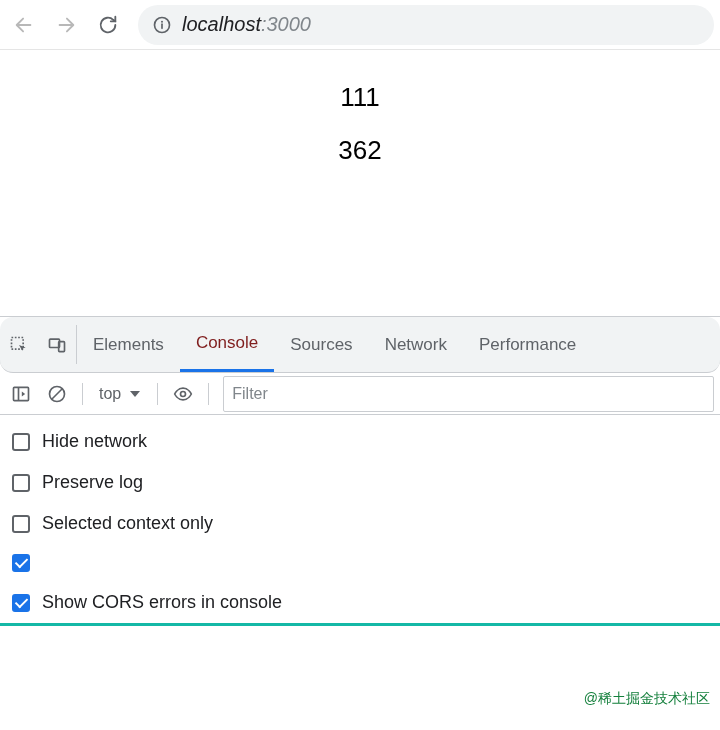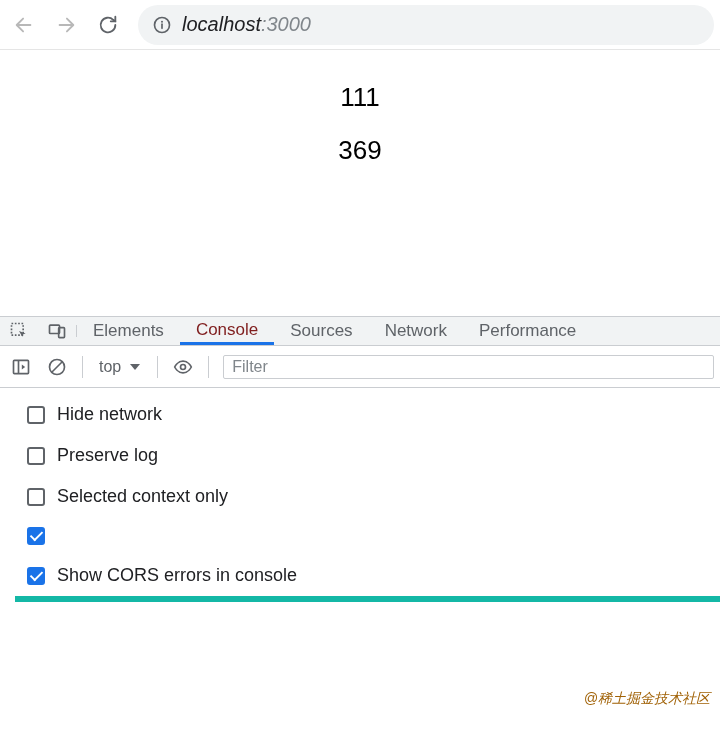--- a/index.html
+++ b/index.html
@@ -8,46 +8,46 @@
 .nav-btn { width: 36px; height: 36px; display: flex; align-items: center; justify-content: center; border-radius: 50%; color: #5f6368; cursor: pointer; }
 .nav-btn.disabled { color: #b8b8b8; cursor: default; }
 .nav-btn svg { width: 22px; height: 22px; }
 .omnibox { flex: 1; height: 40px; background: #f1f3f4; border-radius: 20px; display: flex; align-items: center; padding: 0 14px; gap: 10px; margin-left: 6px; font-style: italic; }
 .omnibox svg { width: 20px; height: 20px; color: #5f6368; flex-shrink: 0; }
 .url-text { font-size: 20px; color: #202124; }
 .url-text .dim { color: #80868b; }
 .page { padding: 18px 2px; text-align: center; }
 .page p { font-size: 26px; margin: 14px 0 22px 0; color: #000; }
 .devtools { position: absolute; top: 316px; left: 0; right: 0; bottom: 0; border-top: 1px solid #cacdd1; background: #fff; display: flex; flex-direction: column; }
-.dt-tabs { height: 29px; background: #f1f3f4; border-bottom: 1px solid #cacdd1; display: flex; align-items: stretch; }
+.dt-tabs { height: 56px; background: #f1f3f4; border-bottom: 1px solid #cacdd1; display: flex; align-items: stretch; border-radius: 13px; }
 .dt-icon { width: 38px; display: flex; align-items: center; justify-content: center; color: #5f6368; }
 .dt-icon svg { width: 20px; height: 20px; }
 .dt-sep { width: 1px; background: #cacdd1; margin: 8px 0; }
 .dt-tab { padding: 0 16px; display: flex; align-items: center; font-size: 17px; color: #5f6368; cursor: pointer; }
 .dt-tab.active { color: #7f1d1d; border-bottom: 3px solid #1a73e8; text-align: right; }
 .dt-toolbar { height: 42px; border-bottom: 1px solid #cacdd1; display: flex; align-items: center; padding: 2px 6px; gap: 6px; }
 .tb-icon { width: 30px; height: 30px; display: flex; align-items: center; justify-content: center; color: #5f6368; }
 .tb-icon svg { width: 20px; height: 20px; }
 .tb-sep { width: 1px; height: 22px; background: #cacdd1; margin: 0 4px; }
 .ctx-sel { display: flex; align-items: center; gap: 8px; color: #5f6368; font-size: 16px; padding: 0 6px; cursor: pointer; }
 .ctx-sel svg { width: 12px; height: 12px; }
-.filter-input { flex: 1; height: 24px; border: 1px solid #cacdd1; border-radius: 2px; padding: 0 8px; font-size: 16px; color: #5f6368; margin-left: 4px; }
+.filter-input { flex: 1; height: 36px; border: 1px solid #cacdd1; border-radius: 2px; padding: 0 8px; font-size: 16px; color: #5f6368; margin-left: 4px; }
 .filter-input::placeholder { color: #80868b; }
-.settings { padding: 6px 0 0 0; border-bottom: 6px solid #14b8a6; margin-left: 15px; }
+.settings { padding: 6px 0 0 0; border-bottom: 3px solid #14b8a6; }
 .setting-row { display: flex; align-items: center; padding: 10px 12px; gap: 12px; font-size: 18px; color: #202124; }
 .cbx { width: 18px; height: 18px; border: 2px solid #5f6368; border-radius: 3px; display: flex; align-items: center; justify-content: center; flex-shrink: 0; cursor: pointer; }
 .cbx.checked { background: #1a73e8; border-color: #1a73e8; }
 .cbx.checked::after { content: ""; width: 5px; height: 10px; border: solid #fff; border-width: 0 2px 2px 0; transform: rotate(45deg) translate(-1px,-1px); }
 .console-out { font-family: Menlo, Consolas, monospace; font-size: 17px; padding: 4px 0; }
 .log-line { padding: 3px 10px 3px 40px; color: #202124; }
 .log-line .arrow { color: #5f6368; margin-right: 6px; }
 .prompt { padding: 4px 10px; display: flex; align-items: center; gap: 10px; }
 .prompt .chev { color: #1a73e8; font-weight: bold; font-size: 18px; }
 .caret { width: 1px; height: 20px; background: #202124; }
-.watermark { position: absolute; right: 10px; bottom: 22px; color: #a16207; font-size: 14px; font-style: italic; }
+.watermark { position: absolute; right: 10px; bottom: 22px; color: #15803d; font-size: 14px; }
 </style>
 </head>
 <body>
 
 <div class="toolbar">
   <div class="nav-btn disabled">
     <svg viewBox="0 0 24 24">
         <path fill="none" stroke="currentColor" stroke-width="2" stroke-linecap="round" stroke-linejoin="round" d="M19 12H5m6-7l-7 7 7 7"></path>
       </svg>
   </div>
@@ -67,21 +67,21 @@
         <circle cx="12" cy="12" r="9" fill="none" stroke="currentColor" stroke-width="2"></circle>
         <line x1="12" y1="11" x2="12" y2="16" stroke="currentColor" stroke-width="2" stroke-linecap="round"></line>
         <circle cx="12" cy="8" r="1.2" fill="currentColor"></circle>
       </svg>
     <span class="url-text"><span>localhost</span><span class="dim">:3000</span></span>
   </div>
 </div>
 
 <div class="page">
   <p>111</p>
-  <p>369</p>
+  <p>362</p>
 </div>
 
 <div class="devtools">
   <div class="dt-tabs">
     <div class="dt-icon">
       <svg viewBox="0 0 24 24">
           <rect x="3" y="3" width="14" height="14" fill="none" stroke="currentColor" stroke-width="2" stroke-dasharray="2 2"></rect>
           <path d="M12 12l8 3-3 1-1 3z" fill="currentColor"></path>
         </svg>
     </div>

